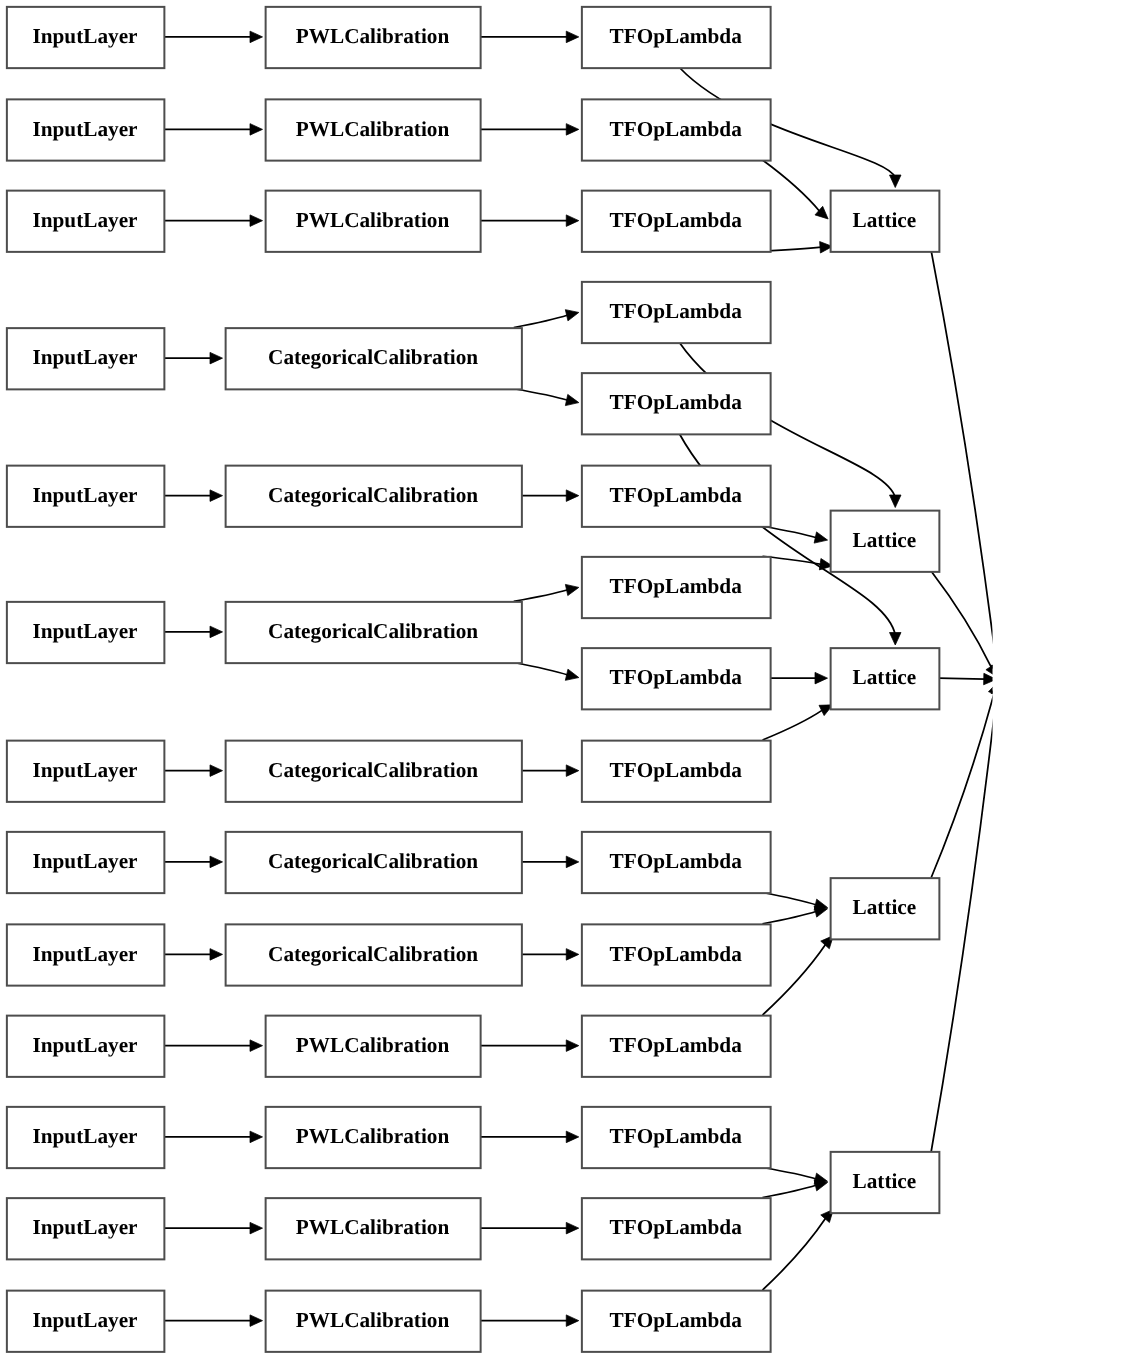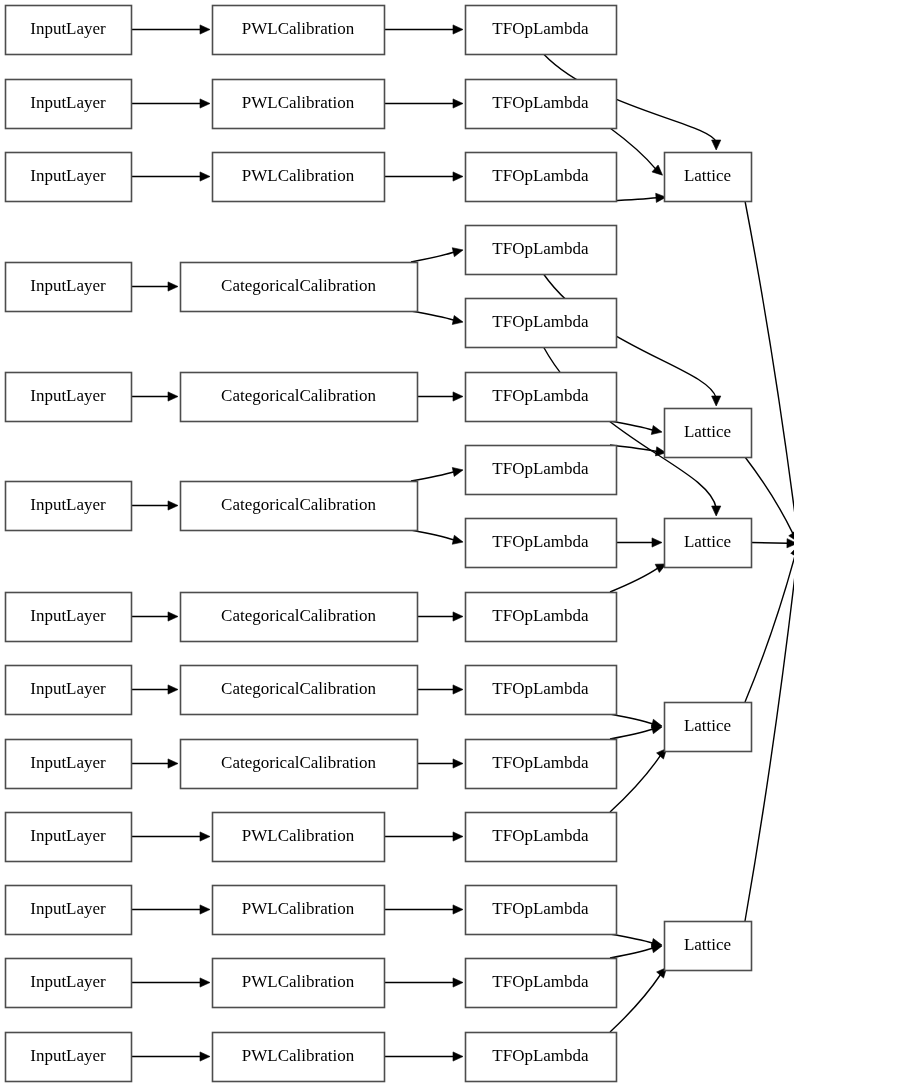--- a/index.html
+++ b/index.html
@@ -7,20 +7,21 @@
     padding: 0;
     background: #ffffff;
   }
   #graph-root {
     position: relative;
     width: 794px;
     height: 1087px;
     background: #ffffff;
     font-family: "Liberation Serif", "DejaVu Serif", serif;
     overflow: hidden;
+    font-weight: bold;
   }
   svg#graph-svg {
     position: absolute;
     left: 0;
     top: 0;
     width: 905px;
     height: 1087px;
     display: block;
   }
   .node-rect {

